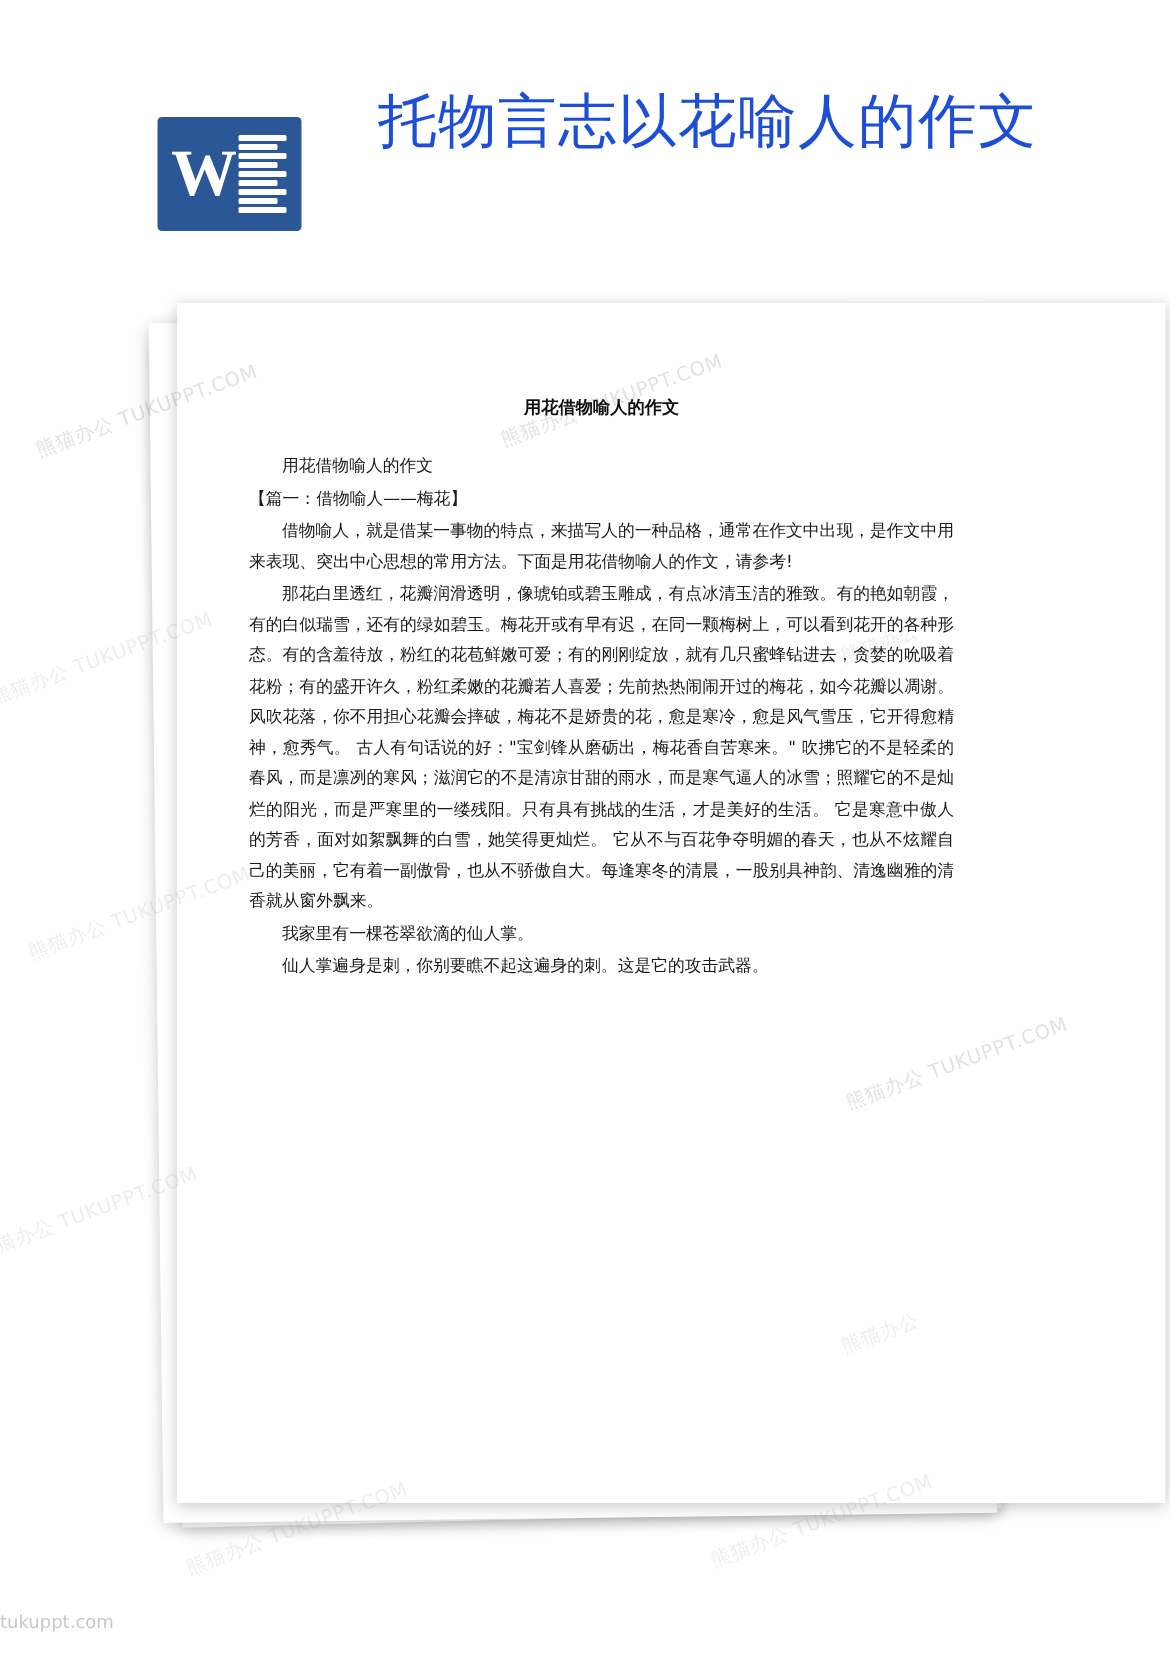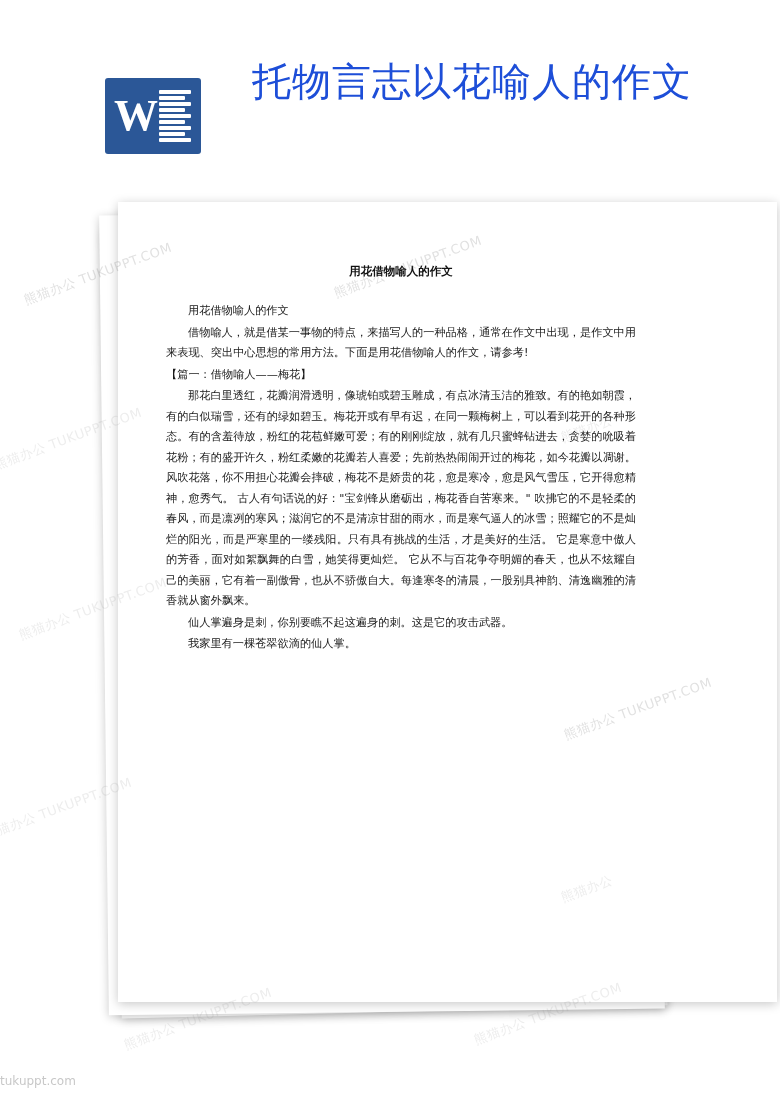--- a/index.html
+++ b/index.html
@@ -199,25 +199,25 @@
 </div>
 
 <div class="paper-stack">
   <div class="sheet sheet-back2"></div>
   <div class="sheet sheet-back1"></div>
   <div class="sheet sheet-front">
     <div class="page-body">
       <div class="page-inner">
         <div class="doc-heading">用花借物喻人的作文</div>
         <p class="para indent">用花借物喻人的作文</p>
+        <p class="para noindent">【篇一：借物喻人——梅花】</p>
         <p class="para indent">借物喻人，就是借某一事物的特点，来描写人的一种品格，通常在作文中出现，是作文中用来表现、突出中心思想的常用方法。下面是用花借物喻人的作文，请参考!</p>
-        <p class="para noindent">【篇一：借物喻人——梅花】</p>
         <p class="para indent">那花白里透红，花瓣润滑透明，像琥铂或碧玉雕成，有点冰清玉洁的雅致。有的艳如朝霞，有的白似瑞雪，还有的绿如碧玉。梅花开或有早有迟，在同一颗梅树上，可以看到花开的各种形态。有的含羞待放，粉红的花苞鲜嫩可爱；有的刚刚绽放，就有几只蜜蜂钻进去，贪婪的吮吸着花粉；有的盛开许久，粉红柔嫩的花瓣若人喜爱；先前热热闹闹开过的梅花，如今花瓣以凋谢。风吹花落，你不用担心花瓣会摔破，梅花不是娇贵的花，愈是寒冷，愈是风气雪压，它开得愈精神，愈秀气。 古人有句话说的好："宝剑锋从磨砺出，梅花香自苦寒来。" 吹拂它的不是轻柔的春风，而是凛冽的寒风；滋润它的不是清凉甘甜的雨水，而是寒气逼人的冰雪；照耀它的不是灿烂的阳光，而是严寒里的一缕残阳。只有具有挑战的生活，才是美好的生活。 它是寒意中傲人的芳香，面对如絮飘舞的白雪，她笑得更灿烂。 它从不与百花争夺明媚的春天，也从不炫耀自己的美丽，它有着一副傲骨，也从不骄傲自大。每逢寒冬的清晨，一股别具神韵、清逸幽雅的清香就从窗外飘来。</p>
+        <p class="para indent">我家里有一棵苍翠欲滴的仙人掌。</p>
         <p class="para indent">仙人掌遍身是刺，你别要瞧不起这遍身的刺。这是它的攻击武器。</p>
-        <p class="para indent">我家里有一棵苍翠欲滴的仙人掌。</p>
       </div>
     </div>
   </div>
 </div>
 
 <div class="wm-layer">
   <div class="wm" style="left:20px; top:265px;">熊猫办公 TUKUPPT.COM</div>
   <div class="wm" style="left:330px; top:258px;">熊猫办公 TUKUPPT.COM</div>
   <div class="wm wm-light" style="left:-10px; top:430px;">熊猫办公 TUKUPPT.COM</div>
   <div class="wm wm-light" style="left:560px; top:420px;">熊猫办公</div>

